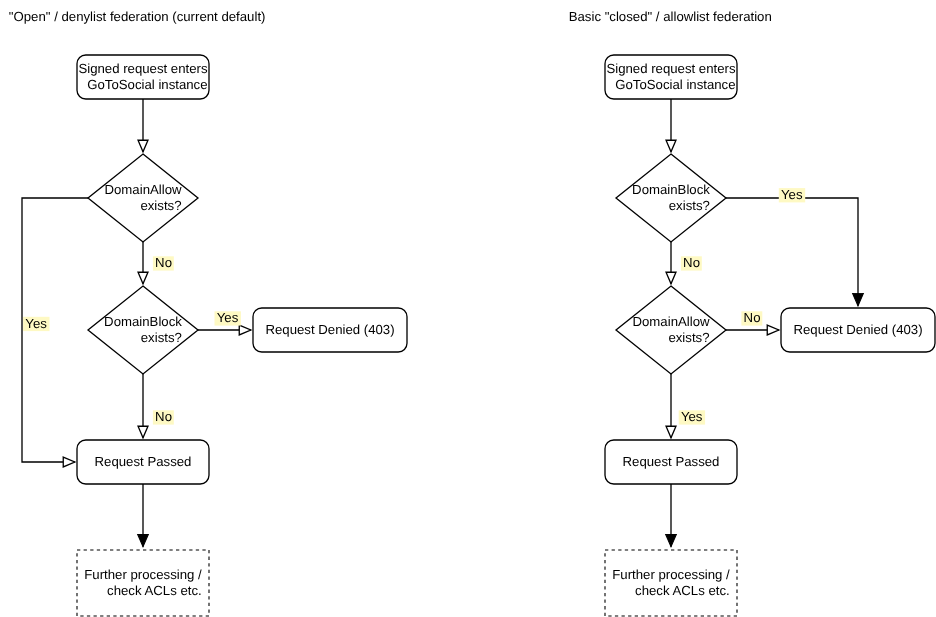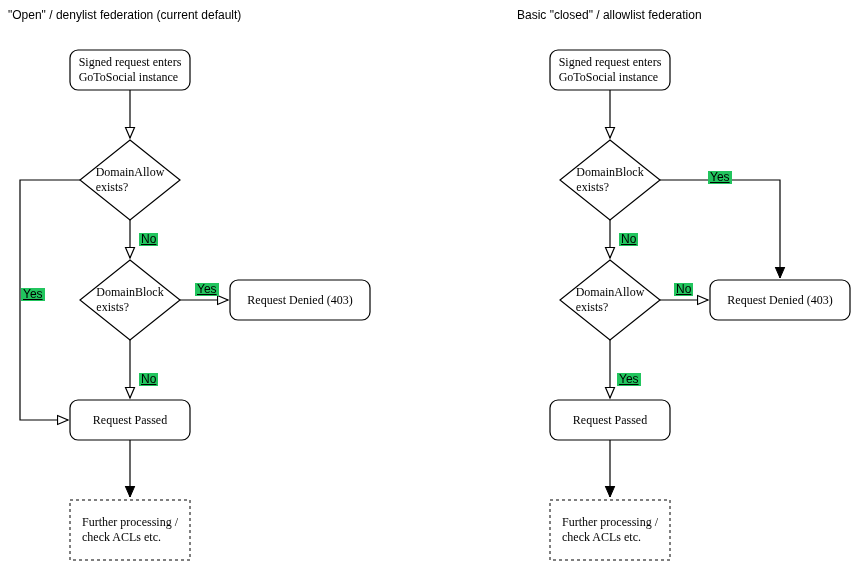--- a/index.html
+++ b/index.html
@@ -25,34 +25,32 @@
     position: absolute;
     font-size: 12px;
     line-height: 14px;
     white-space: nowrap;
   }
   .node-label {
     position: absolute;
     display: flex;
     align-items: center;
     justify-content: center;
-    text-align: left;
+    text-align: right;
     font-size: 12px;
     line-height: 15px;
     white-space: pre-line;
-    font-family: Liberation Serif, serif;
   }
   .edge-label {
     position: absolute;
     font-size: 12px;
     line-height: 13px;
-    background: #22c55e;
+    background: #fef9c3;
     padding: 0 2px;
     white-space: nowrap;
-    text-decoration: underline;
   }
 </style>
 </head>
 <body>
 
 <div class="canvas">
 
   <svg width="851" height="561" viewBox="0 0 851 561">
     <defs>
       <marker id="arrow-hollow" markerWidth="14" markerHeight="14" refX="11.5" refY="6" orient="auto" markerUnits="userSpaceOnUse">

